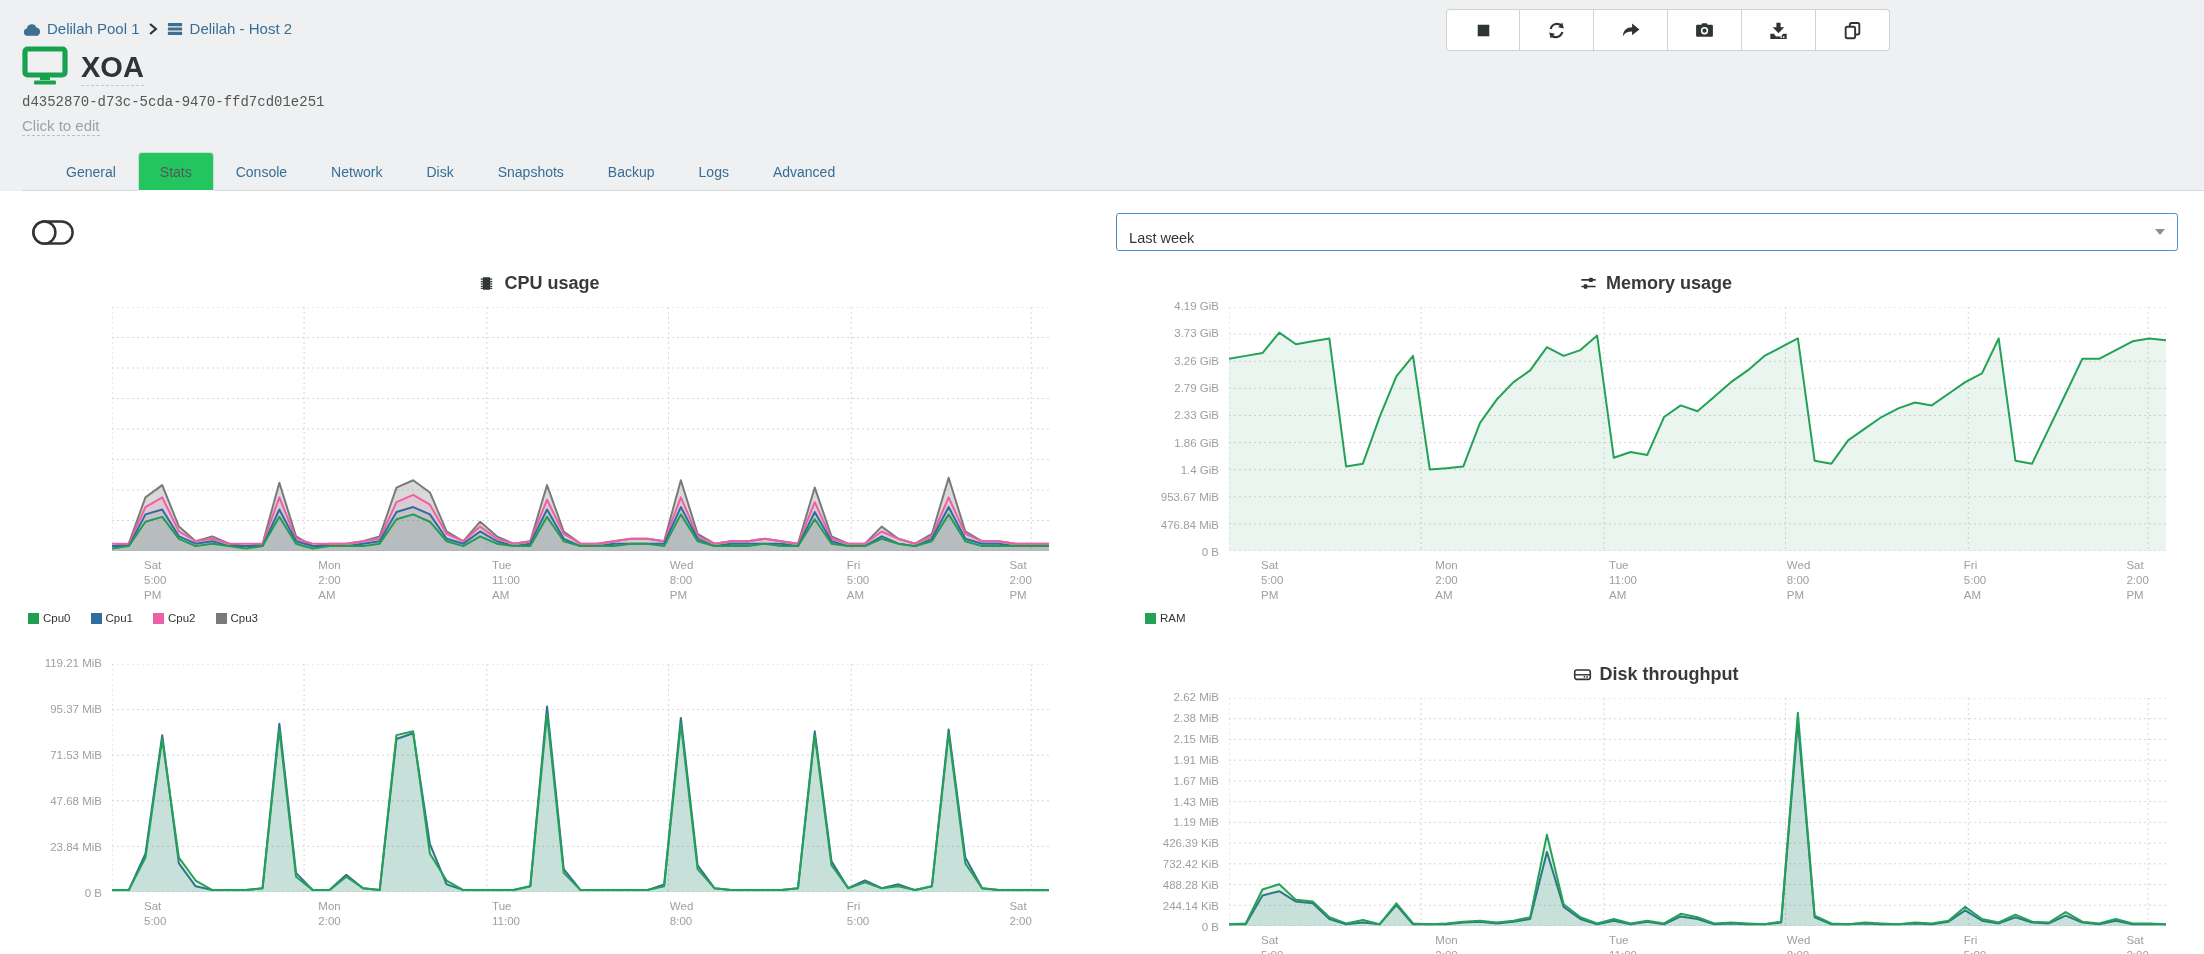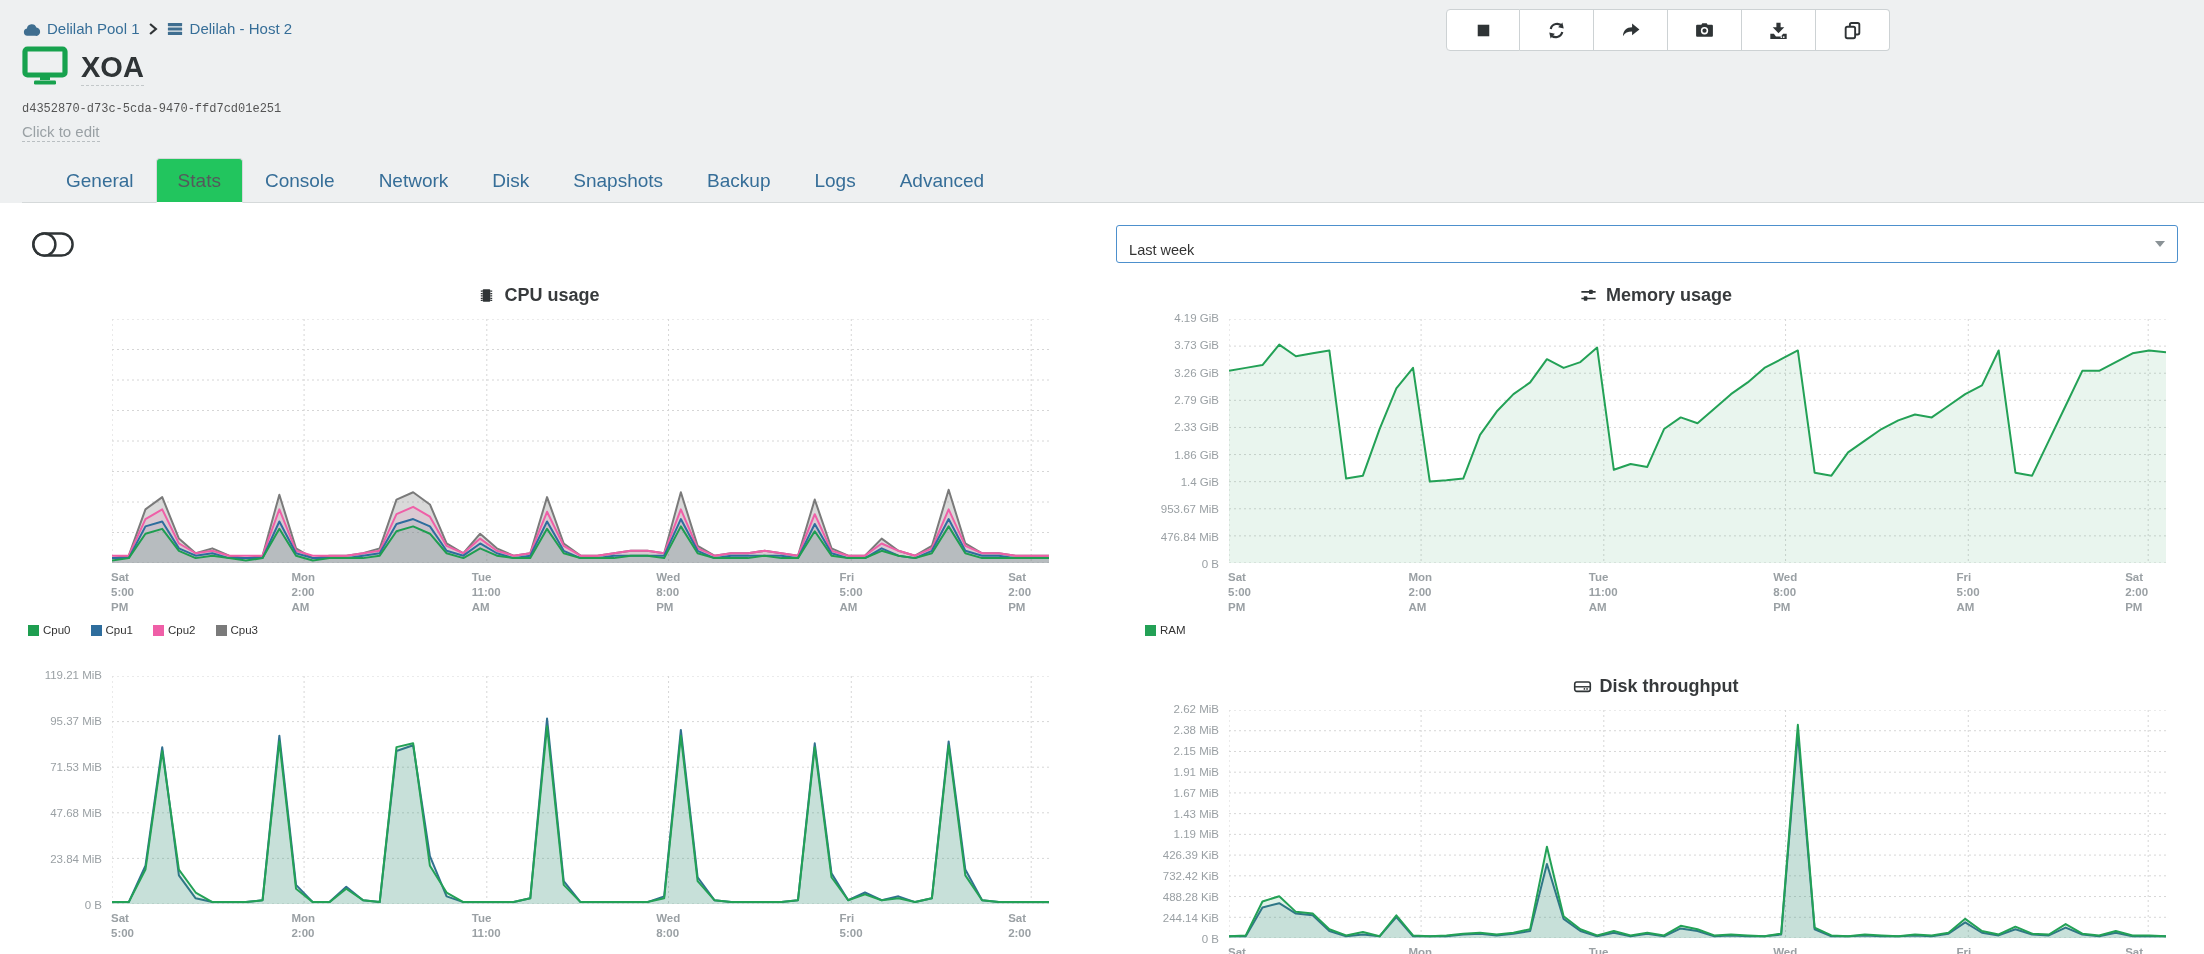--- a/index.html
+++ b/index.html
@@ -8,31 +8,31 @@
 
   
   .page-header { background:#eef0f1; padding:20px 0 0 22px; position:relative; }
   .breadcrumb { display:flex; align-items:center; gap:8px; font-size:15px; }
   .breadcrumb .crumb { color:#366e98; text-decoration:none; display:flex; align-items:center; gap:6px; cursor:pointer; }
   .breadcrumb svg { display:block; }
   .crumb-sep svg { display:block; }
 
   .vm-title-row { display:flex; align-items:center; gap:13px; margin-top:9px; }
   .vm-name { font-size:29px; color:#2f3436; border-bottom:1px dashed #c3c8ca; line-height:1.2; padding-bottom:1px; }
-  .vm-uuid { font-family:"Liberation Mono","DejaVu Sans Mono",monospace; font-size:12px; color:#555; margin-top:12px; }
+  .vm-uuid { font-family:"Liberation Mono","DejaVu Sans Mono",monospace; font-size:14px; color:#555; margin-top:4px; }
   .vm-edit { display:inline-block; font-size:15px; color:#9aa1a5; border-bottom:1px dashed #b9bfc2; margin-top:7px; padding-bottom:1px; cursor:pointer; }
 
   .toolbar { position:absolute; top:9px; right:314px; display:flex; }
   .toolbar button { width:74px; height:42px; background:#fff; border:1px solid #cdd2d4; border-left-width:0; display:flex; align-items:center; justify-content:center; cursor:pointer; }
   .toolbar button:first-child { border-left-width:1px; border-radius:4px 0 0 4px; }
   .toolbar button:last-child { border-radius:0 4px 4px 0; }
   .toolbar svg { width:21px; height:21px; }
 
   .tab-bar { display:flex; margin-top:16px; padding-left:22px; border-bottom:1px solid #d5d9da; }
-  .tab { padding:11px 21px 10px; font-size:19px; color:#366e98; cursor:pointer; border:1px solid transparent; margin-bottom:-1px; }
+  .tab { padding:11px 21px 10px; font-size:14px; color:#366e98; cursor:pointer; border:1px solid transparent; margin-bottom:-1px; }
   .tab.active { background:#22c55e; border-color:#d5d9da; border-bottom-color:#fff; border-radius:4px 4px 0 0; color:#55595c; }
 
   
   main { padding:20px 26px 0 24px; background:#fff; }
   .controls-row { display:flex; align-items:center; margin:2px 0 22px; }
   .toggle-wrap { margin-left:8px; cursor:pointer; }
   .toggle-wrap svg { display:block; }
   .select-wrap { margin-left:auto; position:relative; width:49.3%; }
   select.range { width:100%; height:38px; font-size:14.5px; color:#333; padding:11px 34px 0 12px;
     border:1px solid #4d90cd; border-radius:3px; background:#fff; appearance:none; -webkit-appearance:none;
@@ -43,21 +43,21 @@
   .charts { display:grid; grid-template-columns:1fr 1fr; column-gap:96px; row-gap:40px; padding:0 12px 0 4px; }
   .chart-title { display:flex; justify-content:center; align-items:center; gap:8px;
     font-size:18px; font-weight:bold; color:#373a3c; margin-bottom:13px; }
   .chart-title svg { display:block; width:19px; height:19px; }
   .chart-body { position:relative; margin-left:84px; height:244px; }
   .chart:nth-child(n+3) .chart-body { height:228px; }
   .y-axis { position:absolute; left:-84px; top:-7px; bottom:-7px; width:74px;
     display:flex; flex-direction:column; justify-content:space-between; font-size:11.5px; color:#9aa0a4; }
   .y-axis span { text-align:right; display:block; }
   .plot-svg { position:absolute; left:0; top:0; width:100%; height:100%; display:block; }
-  .x-axis { position:relative; margin-left:83px; height:52px; margin-top:7px; font-size:11.5px; color:#9aa0a4; line-height:1.32;font-weight:bold; }
+  .x-axis { position:relative; margin-left:116px; height:52px; margin-top:7px; font-size:11.5px; color:#9aa0a4; line-height:1.32; }
   .x-tick { position:absolute; top:0; }
   .legend { display:flex; gap:20px; margin-top:2px; font-size:11.5px; color:#333; align-items:center; }
   .legend-item { display:flex; align-items:center; gap:4px; cursor:pointer; }
   .legend-item .sw { width:11px; height:11px; display:inline-block; }
 </style>
 </head>
 <body>
 
 <header class="page-header">
   <div class="breadcrumb">

